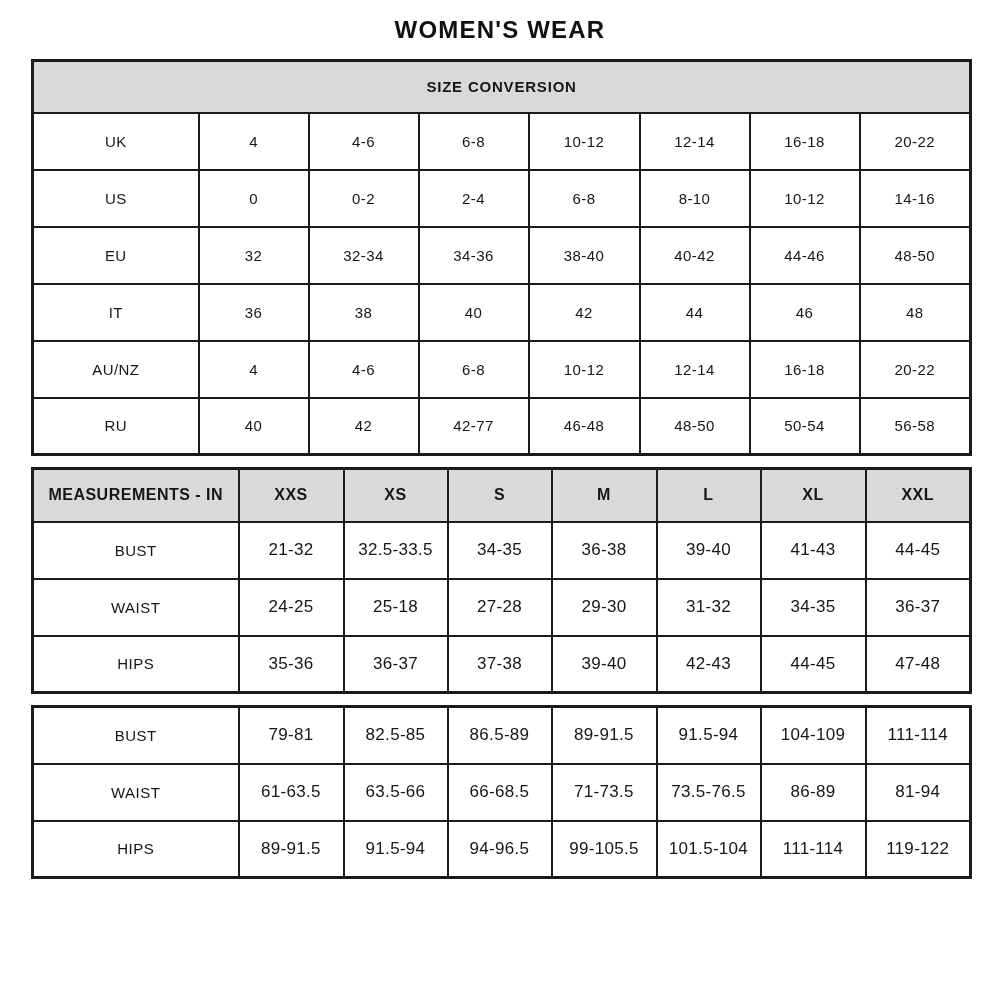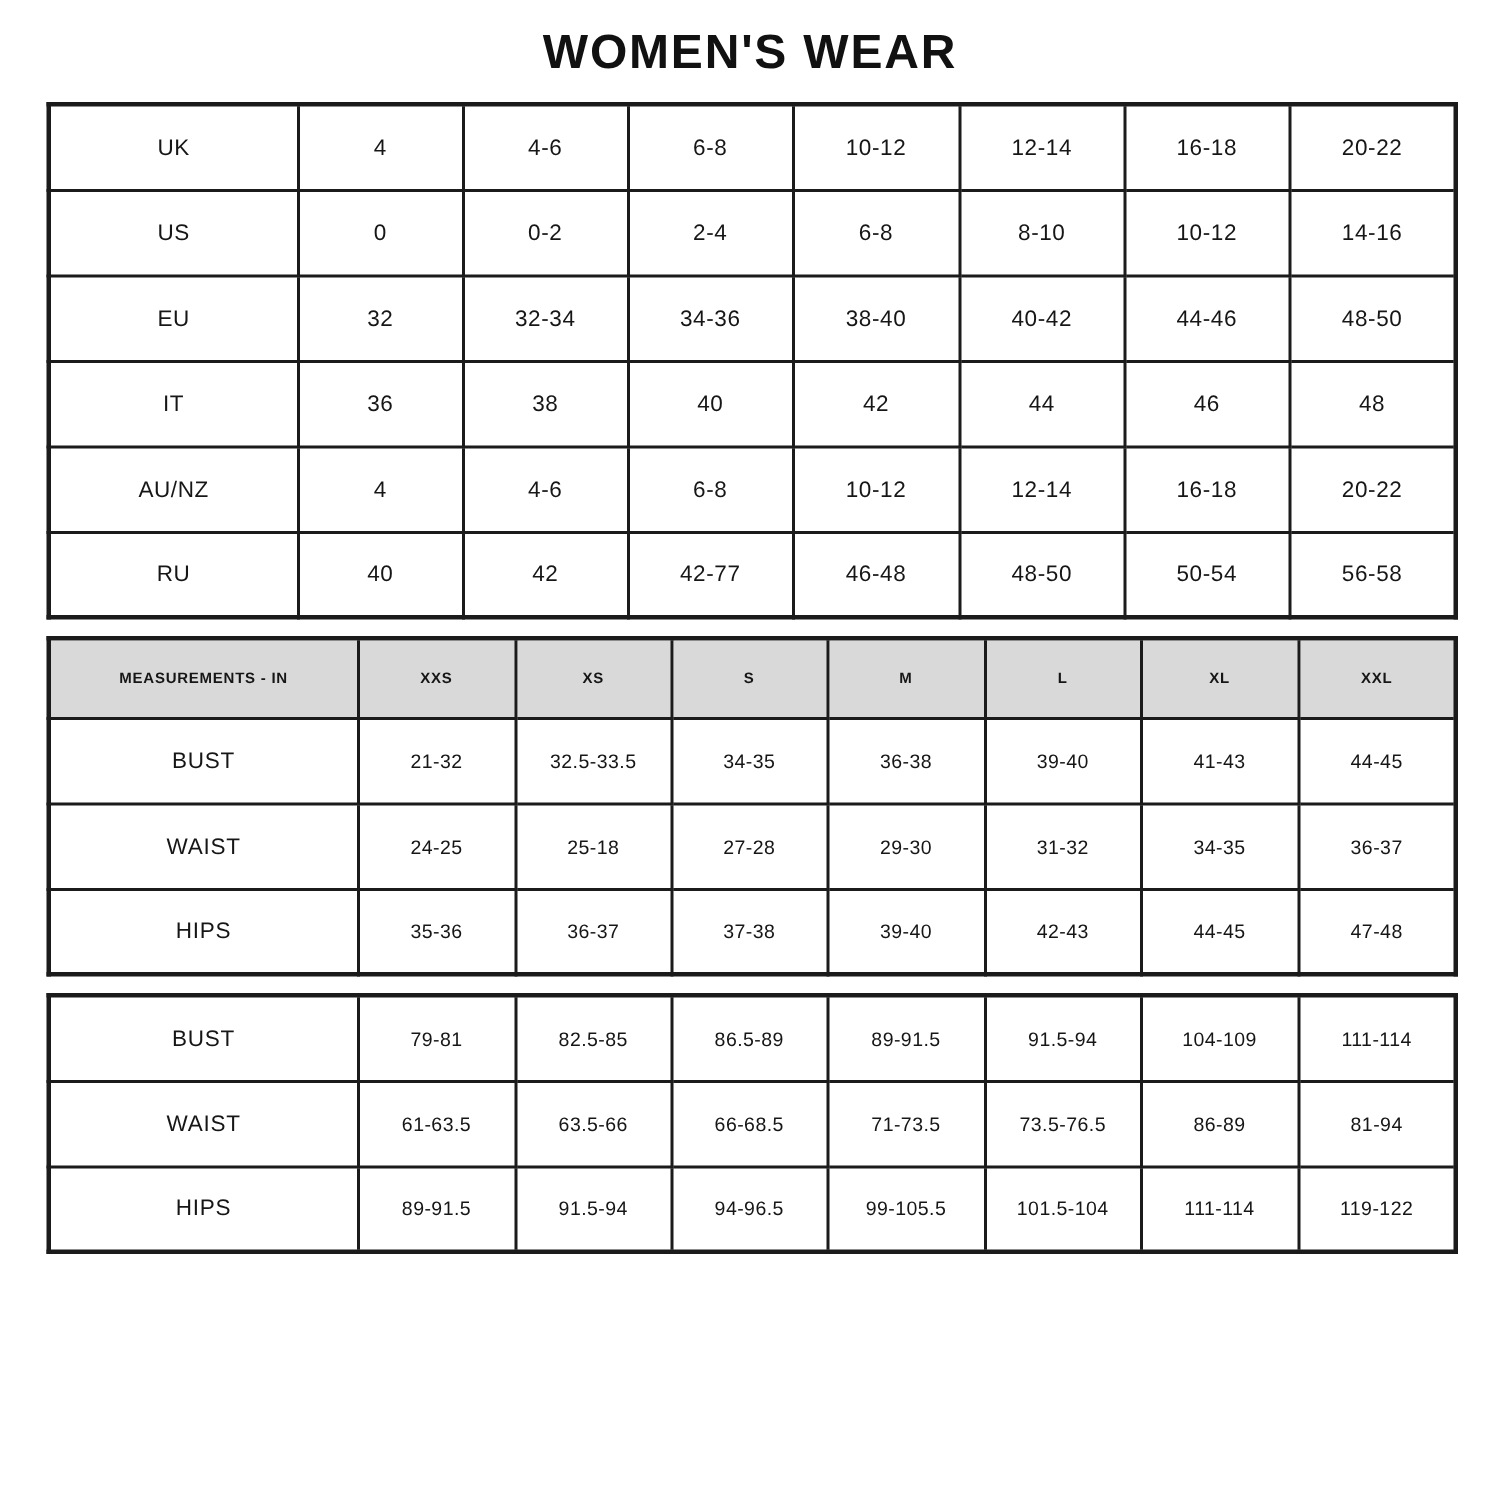--- a/index.html
+++ b/index.html
@@ -11,21 +11,21 @@
   *{box-sizing:border-box;margin:0;padding:0;}
   html,body{width:1000px;height:1000px;overflow:hidden;}
   body{
     background:var(--bg);
     color:var(--text);
     font-family:"Liberation Sans","DejaVu Sans",sans-serif;
   }
   .page{padding:16px 31px 0 31px;}
   h1.page-title{
     text-align:center;
-    font-size:32px;
+    font-size:24px;
     font-weight:700;
     letter-spacing:1.2px;
     color:#111;
     margin-bottom:15px;
   }
   table{
     width:938px;
     table-layout:fixed;
     border-collapse:collapse;
     border:3px solid var(--border);
@@ -51,30 +51,30 @@
   #size-conversion-table tr.data-row td{
     height:57px;
     font-size:15px;
     letter-spacing:0.4px;
   }
   
   .measure-table tr.head-row td{
     background:var(--header-bg);
     height:53px;
     font-weight:700;
-    font-size:10px;
+    font-size:16px;
     letter-spacing:0.5px;
   }
   .measure-table tr.data-row td{height:57px;}
   .measure-table tr.data-row td.row-label{
     font-size:15px;
     letter-spacing:0.5px;
   }
   .measure-table tr.data-row td.val{
-    font-size:13px;
+    font-size:17px;
     letter-spacing:0.3px;
     border-radius:25px;
   }
 </style>
 </head>
 <body>
 
 <div class="page">
 
   <h1 class="page-title">WOMEN'S WEAR</h1>
@@ -84,20 +84,23 @@
       <col style="width:166px">
       <col style="width:110px">
         <col style="width:110px">
         <col style="width:110px">
       <col style="width:111px">
         <col style="width:110px">
         <col style="width:110px">
       <col style="width:111px">
     </colgroup>
   <tbody>
+        <tr>
+          <td class="band" colspan="8">SIZE CONVERSION</td>
+        </tr>
         <tr class="data-row">
           <td class="row-label">UK</td>
           <td class="val">4</td>
           <td class="val">4-6</td>
           <td class="val">6-8</td>
           <td class="val">10-12</td>
           <td class="val">12-14</td>
           <td class="val">16-18</td>
           <td class="val">20-22</td>
         </tr>

